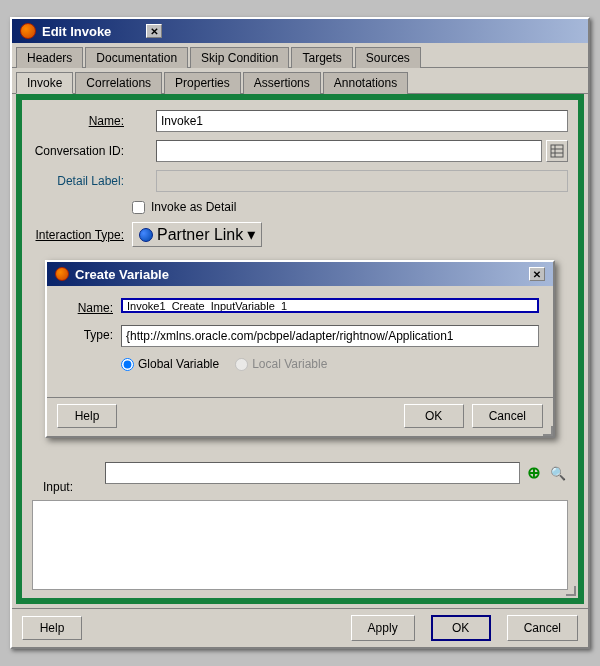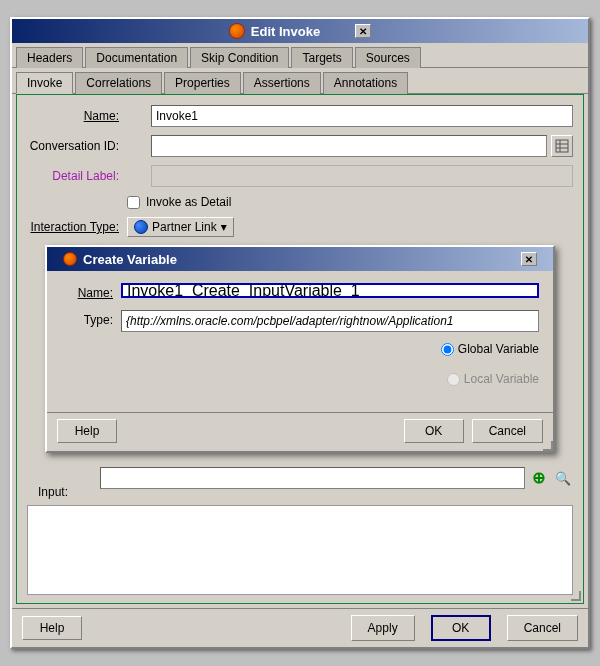--- a/index.html
+++ b/index.html
@@ -25,21 +25,21 @@
       box-shadow: 2px 2px 4px rgba(0,0,0,0.5);
       position: relative;
     }
 
     .title-bar {
       background: linear-gradient(to right, #0a246a, #a6b8d9);
       color: white;
       padding: 4px 8px;
       display: flex;
       align-items: center;
-      justify-content: center;
+      justify-content: flex-start;
       height: 24px;
       gap: 35px;
     }
 
     .title-bar-left {
       display: flex;
       align-items: center;
       gap: 6px;
     }
 
@@ -93,21 +93,21 @@
     }
 
     .tab:not(.active) {
       background: #bdb8b0;
     }
 
     
     .content-area {
       background: #d4d0c8;
       padding: 10px;
-      border: 1px solid #15803d;
+      border: 6px solid #15803d;
       margin: 0 4px 4px 4px;
       min-height: 510px;
       position: relative;
     }
 
     .form-row {
       display: flex;
       align-items: center;
       margin-bottom: 8px;
     }
@@ -117,21 +117,21 @@
       text-align: right;
       padding-right: 8px;
       font-size: 12px;
     }
 
     .form-label.underline {
       text-decoration: underline;
     }
 
     .form-label.dimmed {
-      color: #a21caf;
+      color: #0c4a6e;
     }
 
     .form-input {
       flex: 1;
       height: 22px;
       border: 1px solid #808080;
       border-top: 1px solid #606060;
       border-left: 1px solid #606060;
       background: white;
       padding: 2px 4px;
@@ -186,21 +186,21 @@
 
     .partner-link-btn {
       display: flex;
       align-items: center;
       background: #d4d0c8;
       border: 1px solid #808080;
       border-top: 1px solid #ffffff;
       border-left: 1px solid #ffffff;
       padding: 2px 6px;
       cursor: pointer;
-      font-size: 12px;
+      font-size: 16px;
       gap: 4px;
     }
 
     
     .bottom-bar {
       display: flex;
       align-items: center;
       justify-content: space-between;
       padding: 6px 10px;
       border-top: 1px solid #808080;
@@ -286,21 +286,21 @@
       border-top: 2px solid #ffffff;
       border-left: 2px solid #ffffff;
       box-shadow: 3px 3px 6px rgba(0,0,0,0.5);
       width: 510px;
       position: relative;
     }
 
     .modal-title-bar {
       background: linear-gradient(to right, #0a246a, #a6b8d9);
       color: white;
-      padding: 4px 16px;
+      padding: 4px 8px;
       display: flex;
       align-items: center;
       justify-content: space-between;
       height: 24px;
     }
 
     .modal-title-left {
       display: flex;
       align-items: center;
       gap: 6px;
@@ -327,42 +327,40 @@
     .modal-label.underline {
       text-decoration: underline;
     }
 
     .modal-input {
       flex: 1;
       height: 15px;
       border: 2px solid #0000aa;
       background: white;
       padding: 2px 4px;
-      font-size: 16px;
+      font-size: 11px;
     }
 
     .modal-type-input {
       flex: 1;
       height: 22px;
       border: 1px solid #808080;
       border-top: 1px solid #606060;
       border-left: 1px solid #606060;
       background: white;
       padding: 2px 4px;
       font-size: 12px;
-      font-style: italic;
     }
 
     .radio-row {
       display: flex;
-      align-items: flex-end;
+      align-items: center;
       gap: 16px;
       margin-left: 60px;
       margin-bottom: 14px;
-      flex-direction: column;
     }
 
     .radio-item {
       display: flex;
       align-items: center;
       gap: 4px;
       font-size: 12px;
     }
 
     .radio-item.dimmed {

